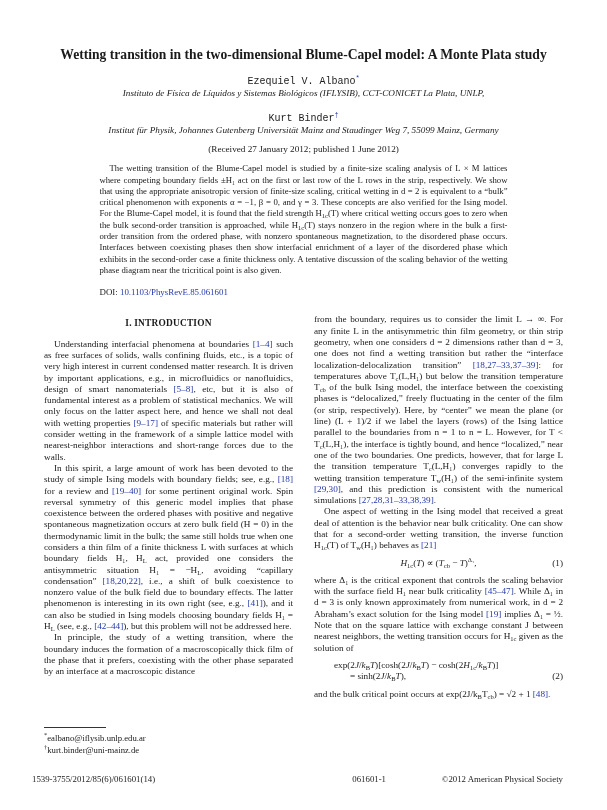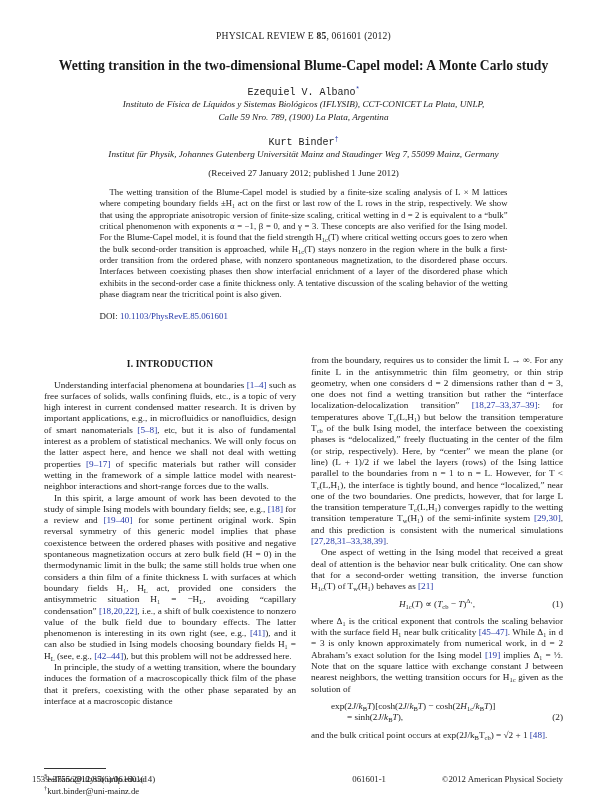--- a/index.html
+++ b/index.html
@@ -62,22 +62,22 @@
     margin: 11px auto 0 auto;
     display: flex;
     font-size: 8.9px;
   }
   .doi-row .doi-left { flex: 1; }
   .doi-link { color: var(--link); text-decoration: none; }
   .pacs { flex: 1.35; }
   
   .columns {
     display: flex;
-    gap: 15px;
-    margin-top: 34px;
+    gap: 21px;
+    margin-top: 17px;
     height: 442px;
   }
   .col {
     flex: 1;
     text-align: justify;
     font-size: 9.2px;
     line-height: 11.3px;
     display: flex;
     flex-direction: column;
   }
@@ -129,28 +129,26 @@
   }
   .footer .f-left { flex: 1; text-align: left; }
   .footer .f-center { flex: 1; text-align: right; }
   .footer .f-right { flex: 1; text-align: right; }
 </style>
 </head>
 <body>
 
 <div class="page">
 
-  <div class="running-head"><span>PHYSICAL REVIEW E </span><span class="vol">85</span><span>, 061601 (2012)</span></div>
 
-  <h1 class="paper-title">Wetting transition in the two-dimensional Blume-Capel model: A Monte Carlo study</h1>
+  <h1 class="paper-title">Wetting transition in the two-dimensional Blume-Capel model: A Monte Plata study</h1>
 
   <div class="author-block">
     <div class="author-name"><span>Ezequiel V. Albano</span><sup>*</sup></div>
     <div class="affiliation">Instituto de Física de Líquidos y Sistemas Biológicos (IFLYSIB), CCT-CONICET La Plata, UNLP,</div>
-    <div class="affiliation">Calle 59 Nro. 789, (1900) La Plata, Argentina</div>
   </div>
 
   <div class="author-block">
     <div class="author-name"><span>Kurt Binder</span><sup>†</sup></div>
     <div class="affiliation">Institut für Physik, Johannes Gutenberg Universität Mainz and Staudinger Weg 7, 55099 Mainz, Germany</div>
     <div class="received">(Received 27 January 2012; published 1 June 2012)</div>
   </div>
 
   <div class="abstract">The wetting transition of the Blume-Capel model is studied by a finite-size scaling analysis of L × M lattices where competing boundary fields ±H₁ act on the first or last row of the L rows in the strip, respectively. We show that using the appropriate anisotropic version of finite-size scaling, critical wetting in d = 2 is equivalent to a “bulk” critical phenomenon with exponents α = −1, β = 0, and γ = 3. These concepts are also verified for the Ising model. For the Blume-Capel model, it is found that the field strength H<sub>1c</sub>(T) where critical wetting occurs goes to zero when the bulk second-order transition is approached, while H<sub>1c</sub>(T) stays nonzero in the region where in the bulk a first-order transition from the ordered phase, with nonzero spontaneous magnetization, to the disordered phase occurs. Interfaces between coexisting phases then show interfacial enrichment of a layer of the disordered phase which exhibits in the second-order case a finite thickness only. A tentative discussion of the scaling behavior of the wetting phase diagram near the tricritical point is also given.</div>
 

